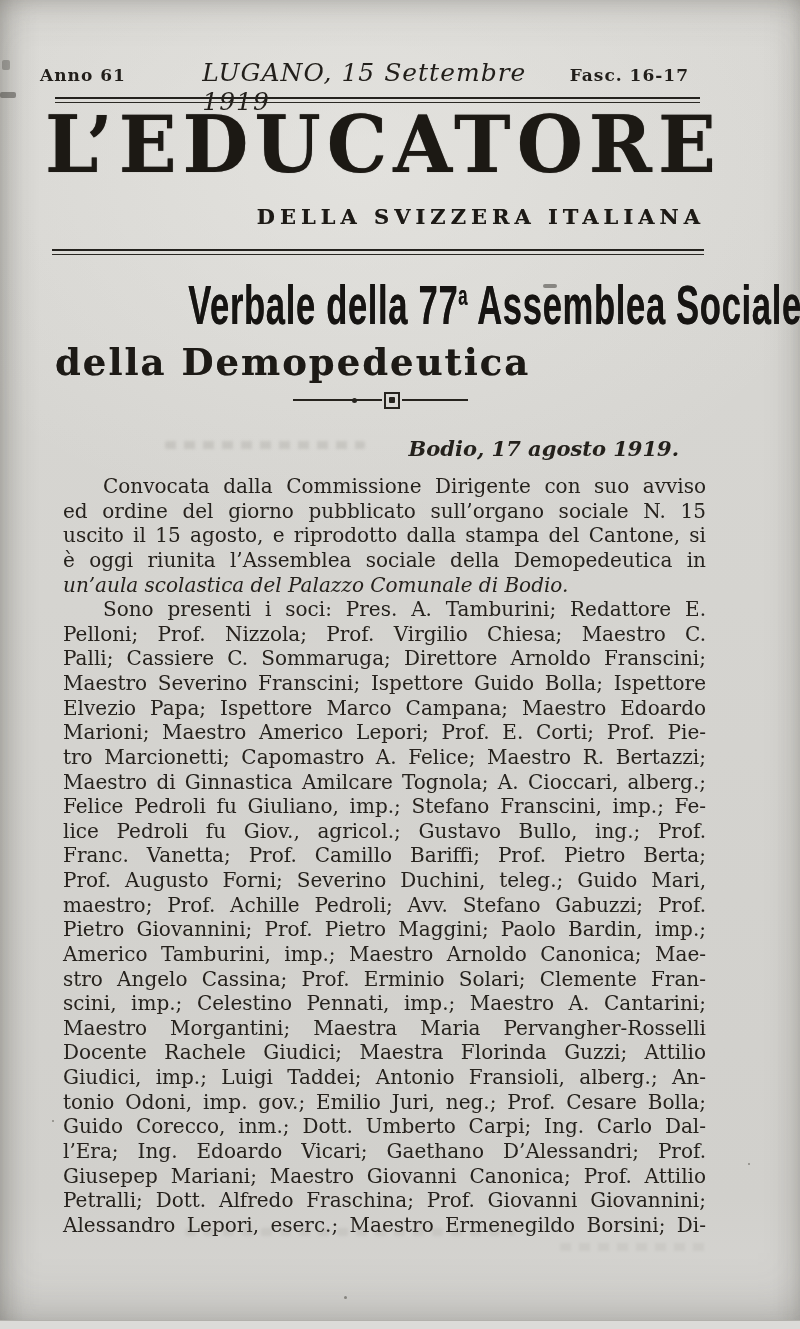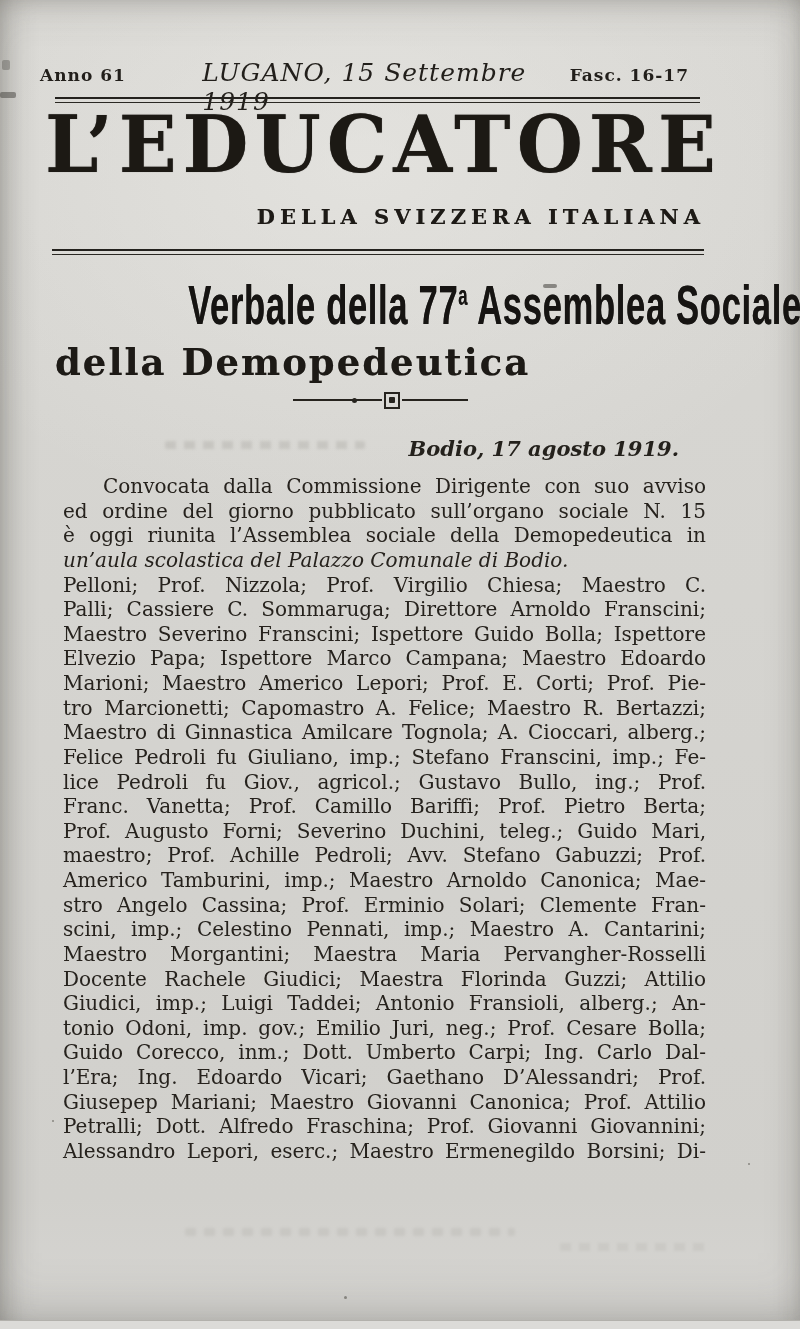--- a/index.html
+++ b/index.html
@@ -165,34 +165,37 @@
         <span class="orn-square-dot"></span>
       </span>
     <span class="orn-bar orn-l3"></span>
   </div>
 
   <div class="dateline">Bodio, 17 agosto 1919.</div>
 
   <div class="body-block">
       <div class="body-line indent">Convocata dalla Commissione Dirigente con suo avviso</div>
       <div class="body-line">ed ordine del giorno pubblicato sull’organo sociale N. 15</div>
+      <div class="body-line">uscito il 15 agosto, e riprodotto dalla stampa del Cantone, si</div>
       <div class="body-line">è oggi riunita l’Assemblea sociale della Demopedeutica in</div>
       <div class="body-line no-just">un’aula scolastica del Palazzo Comunale di Bodio.</div>
+      <div class="body-line indent">Sono presenti i soci: Pres. A. Tamburini; Redattore E.</div>
       <div class="body-line">Pelloni; Prof. Nizzola; Prof. Virgilio Chiesa; Maestro C.</div>
       <div class="body-line">Palli; Cassiere C. Sommaruga; Direttore Arnoldo Franscini;</div>
       <div class="body-line">Maestro Severino Franscini; Ispettore Guido Bolla; Ispettore</div>
       <div class="body-line">Elvezio Papa; Ispettore Marco Campana; Maestro Edoardo</div>
       <div class="body-line">Marioni; Maestro Americo Lepori; Prof. E. Corti; Prof. Pie-</div>
       <div class="body-line">tro Marcionetti; Capomastro A. Felice; Maestro R. Bertazzi;</div>
       <div class="body-line">Maestro di Ginnastica Amilcare Tognola; A. Cioccari, alberg.;</div>
       <div class="body-line">Felice Pedroli fu Giuliano, imp.; Stefano Franscini, imp.; Fe-</div>
       <div class="body-line">lice Pedroli fu Giov., agricol.; Gustavo Bullo, ing.; Prof.</div>
       <div class="body-line">Franc. Vanetta; Prof. Camillo Bariffi; Prof. Pietro Berta;</div>
       <div class="body-line">Prof. Augusto Forni; Severino Duchini, teleg.; Guido Mari,</div>
       <div class="body-line">maestro; Prof. Achille Pedroli; Avv. Stefano Gabuzzi; Prof.</div>
+      <div class="body-line">Pietro Giovannini; Prof. Pietro Maggini; Paolo Bardin, imp.;</div>
       <div class="body-line">Americo Tamburini, imp.; Maestro Arnoldo Canonica; Mae-</div>
       <div class="body-line">stro Angelo Cassina; Prof. Erminio Solari; Clemente Fran-</div>
       <div class="body-line">scini, imp.; Celestino Pennati, imp.; Maestro A. Cantarini;</div>
       <div class="body-line">Maestro Morgantini; Maestra Maria Pervangher-Rosselli</div>
       <div class="body-line">Docente Rachele Giudici; Maestra Florinda Guzzi; Attilio</div>
       <div class="body-line">Giudici, imp.; Luigi Taddei; Antonio Fransioli, alberg.; An-</div>
       <div class="body-line">tonio Odoni, imp. gov.; Emilio Juri, neg.; Prof. Cesare Bolla;</div>
       <div class="body-line">Guido Corecco, inm.; Dott. Umberto Carpi; Ing. Carlo Dal-</div>
       <div class="body-line">l’Era; Ing. Edoardo Vicari; Gaethano D’Alessandri; Prof.</div>
       <div class="body-line">Giusepep Mariani; Maestro Giovanni Canonica; Prof. Attilio</div>

